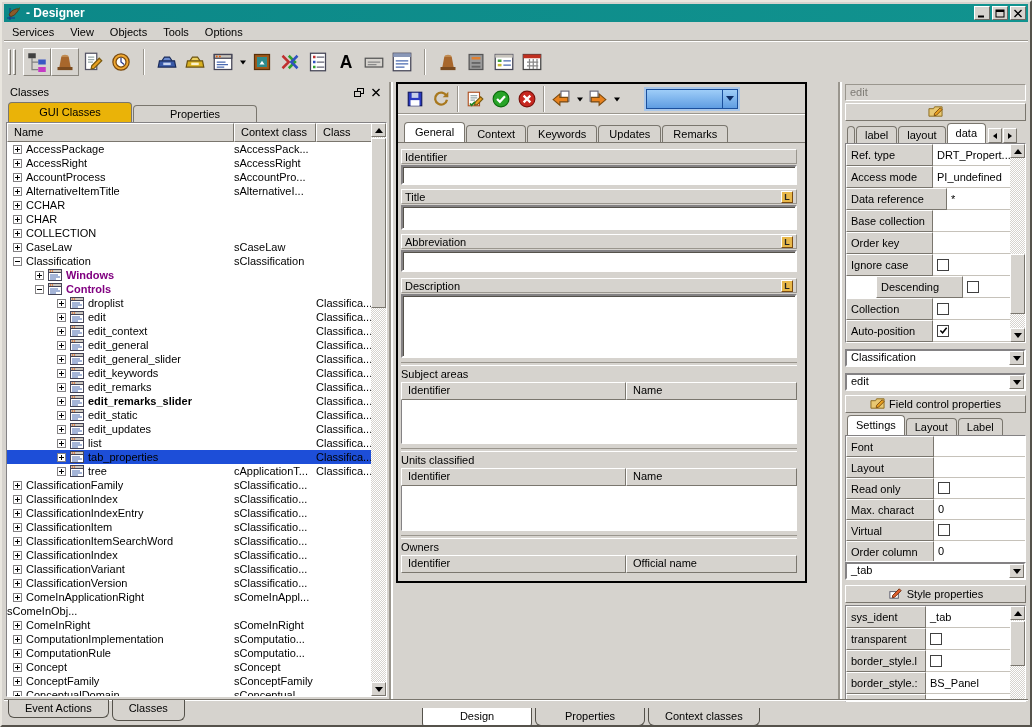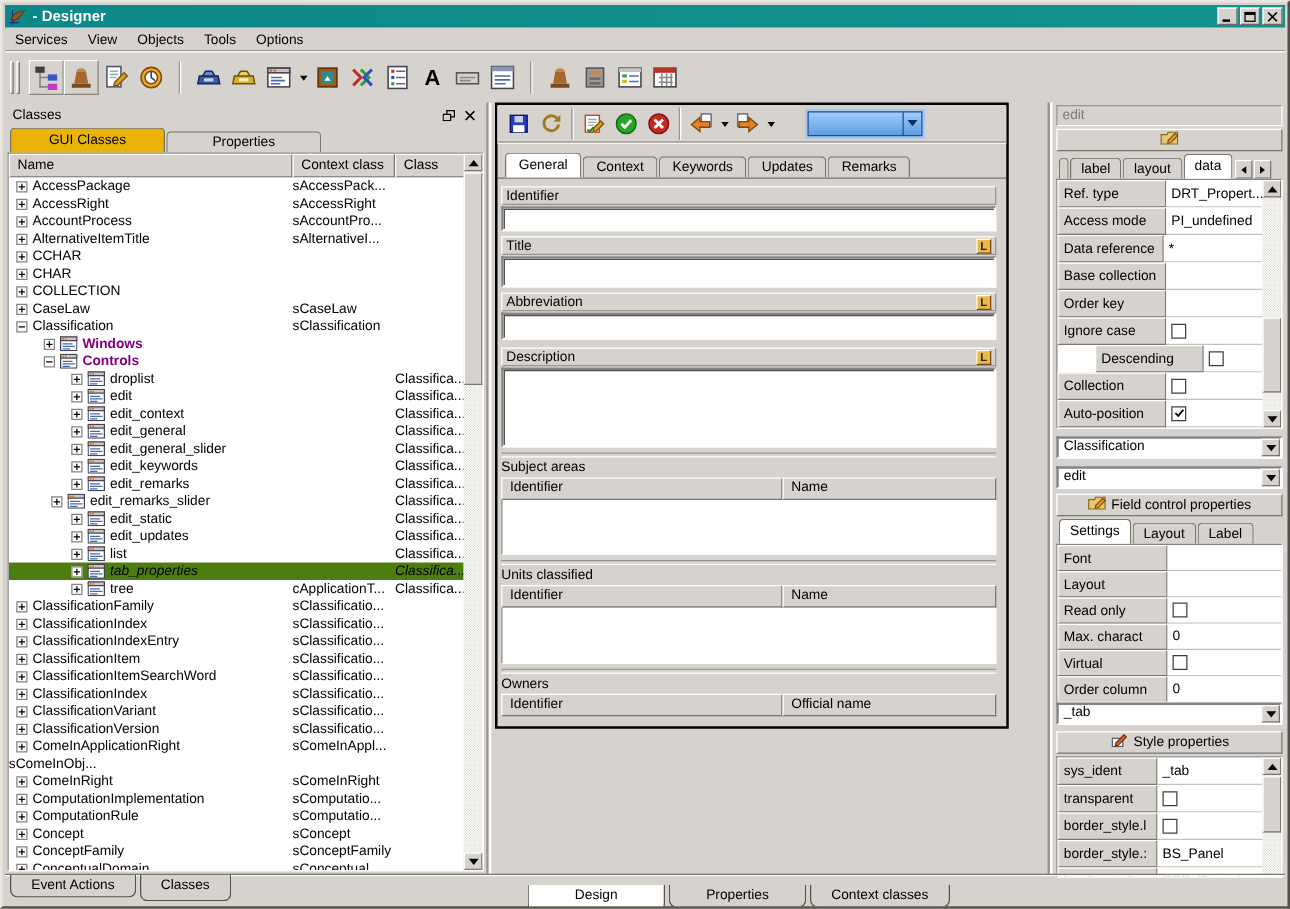--- a/index.html
+++ b/index.html
@@ -43,21 +43,21 @@
   .tab.active{height:20px;line-height:19px;z-index:3;background:#fff;}
   .tabs.beige .tab.active{background:#eab308;}
   .lp-tabs{position:absolute;left:0;top:20px;right:0;height:20px;}
   .lp-tabs .tab{width:124px;}
   .lp-table{position:absolute;left:0;top:40px;right:0;bottom:2px;
     border:1px solid;border-color:#848284 #fff #fff #848284;background:#fff;overflow:hidden;}
   .lt-head{display:flex;height:19px;background:#d6d3ce;}
   .lt-hc{border:1px solid;border-color:#fff #7a766e #7a766e #fff;padding:2px 6px;overflow:hidden;white-space:nowrap;}
   .lt-rows{position:absolute;left:0;top:19px;right:15px;bottom:0;overflow:hidden;background:#fff;}
   .trow{display:flex;height:14px;line-height:14px;white-space:nowrap;}
-  .trow.sel{background:#4d7c0f;font-style:italic;}
+  .trow.sel{background:#1d4ed8;}
   .tc-name{width:227px;overflow:hidden;display:flex;align-items:center;}
   .tc-ctx{width:82px;overflow:hidden;}
   .tc-cls{flex:1;overflow:hidden;}
   .exp{display:inline-block;width:9px;height:9px;border:1px solid #848284;background:#fff;
     position:relative;flex:0 0 9px;margin-right:4px;}
   .exp:before,.exp:after{content:"";position:absolute;background:#000;}
   .exp:before{left:1px;right:1px;top:3px;height:1px;}
   .exp.plus:after{top:1px;bottom:1px;left:3px;width:1px;}
   .nodeicon{width:14px;height:12px;margin-right:4px;flex:0 0 14px;}
   .tname.hl{color:#800080;font-weight:bold;}
@@ -541,21 +541,21 @@
                   <circle cx="2.5" cy="2" r=".7" fill="#e06010"></circle>
                   <circle cx="4.5" cy="2" r=".7" fill="#e06010"></circle>
                   <path d="M2 6h8M2 8h10M2 10h6" stroke="#4a6ab0"></path>
                 </svg></span>
               <span class="tname">edit_remarks</span>
             </span>
             <span class="tc-ctx"></span>
             <span class="tc-cls">Classifica...</span>
           </div>
           <div class="trow">
-            <span class="tc-name" style="padding-left: 34px;">
+            <span class="tc-name" style="padding-left: 50px; font-weight: bold;">
               <span class="exp plus"></span>
               <span class="nodeicon"><svg viewBox="0 0 14 12">
                   <rect x="0.5" y="0.5" width="13" height="11" fill="#fff" stroke="#445"></rect>
                   <rect x="0.5" y="0.5" width="13" height="3" fill="#cdc9c1" stroke="#445"></rect>
                   <circle cx="2.5" cy="2" r=".7" fill="#e06010"></circle>
                   <circle cx="4.5" cy="2" r=".7" fill="#e06010"></circle>
                   <path d="M2 6h8M2 8h10M2 10h6" stroke="#4a6ab0"></path>
                 </svg></span>
               <span class="tname">edit_remarks_slider</span>
             </span>
@@ -935,21 +935,21 @@
       </div>
     <div class="prow" style="height: 22px;">
           <span class="plabel" style="width: 87px;">Ref. type</span>
           <span class="pval" style="margin-right: 15px;">DRT_Propert...</span>
         </div>
         <div class="prow" style="height: 22px;">
           <span class="plabel" style="width: 87px;">Access mode</span>
           <span class="pval" style="margin-right: 15px;">PI_undefined</span>
         </div>
         <div class="prow" style="height: 22px;">
-          <span class="plabel" style="width: 85px;">Data reference</span>
+          <span class="plabel" style="width: 101px;">Data reference</span>
           <span class="pval" style="margin-right: 15px;">*</span>
         </div>
         <div class="prow" style="height: 22px;">
           <span class="plabel" style="width: 87px;">Base collection</span>
           <span class="pval" style="margin-right: 15px;"></span>
         </div>
         <div class="prow" style="height: 22px;">
           <span class="plabel" style="width: 87px;">Order key</span>
           <span class="pval" style="margin-right: 15px;"></span>
         </div>

